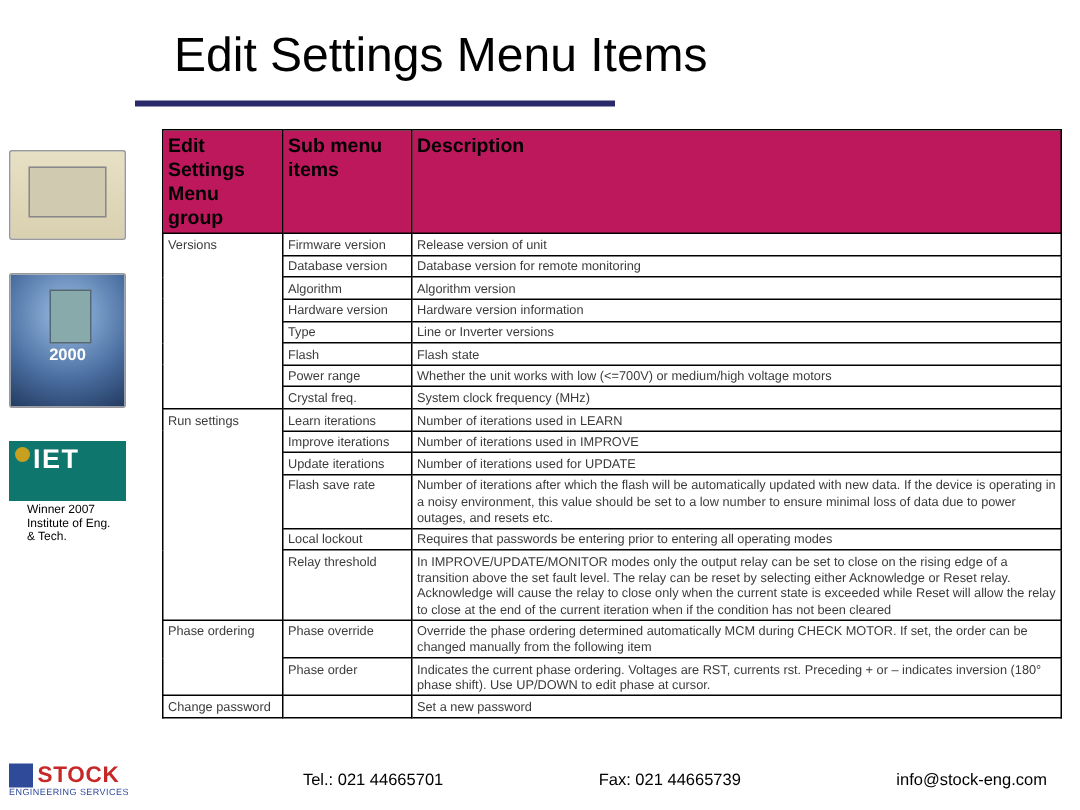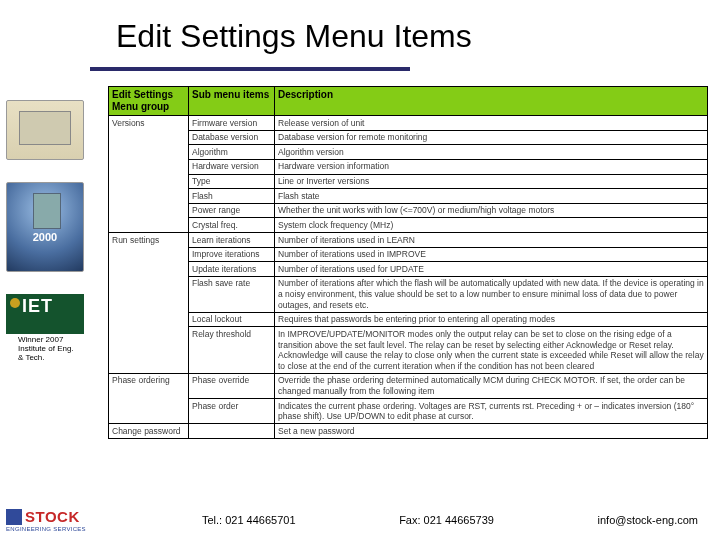--- a/index.html
+++ b/index.html
@@ -53,21 +53,21 @@
     position:absolute; left:0; right:0; top:48px;
     text-align:center; font-size:11px; font-weight:bold; color:#fff;
   }
   .sb-img.award::after{
     content:"";
     position:absolute; left:26px; top:10px; width:26px; height:34px;
     background:#8aa; border:1px solid #567;
   }
   .sb-iet {
     width: 78px; height: 40px;
-    background:#14532d; color:#fff;
+    background:#0f766e; color:#fff;
     display:flex; align-items:flex-start; justify-content:flex-start;
     padding:2px 4px;
     margin-bottom:2px;
     position:relative;
   }
   .sb-iet .dot{ width:10px;height:10px;border-radius:50%;background:#c8a020;margin-right:2px;margin-top:2px;}
   .sb-iet .txt{ font-size:18px; font-weight:bold; letter-spacing:1px;}
   .sb-caption { font-size:8px; line-height:1.1; color:#000;margin-left:12px; }
 
   .main {
@@ -84,24 +84,24 @@
   }
   table.menu th, table.menu td {
     border: 1px solid #000;
     padding: 1.5px 3px;
     vertical-align: top;
     text-align: left;
     color:#3a3a3a;
     line-height:1.25;
   }
   table.menu th {
-    background:#84cc16;
+    background:#be185d;
     color:#000;
     font-weight:bold;
-    font-size:10px;
+    font-size:13px;
   }
   col.c1{width:80px;} col.c2{width:86px;} col.c3{width:auto;}
   .group { font-weight:normal; }
 
   .footer {
     position:absolute;
     left:0; right:0; bottom:8px;
     display:flex;
     align-items:center;
     padding: 0 22px 0 6px;

